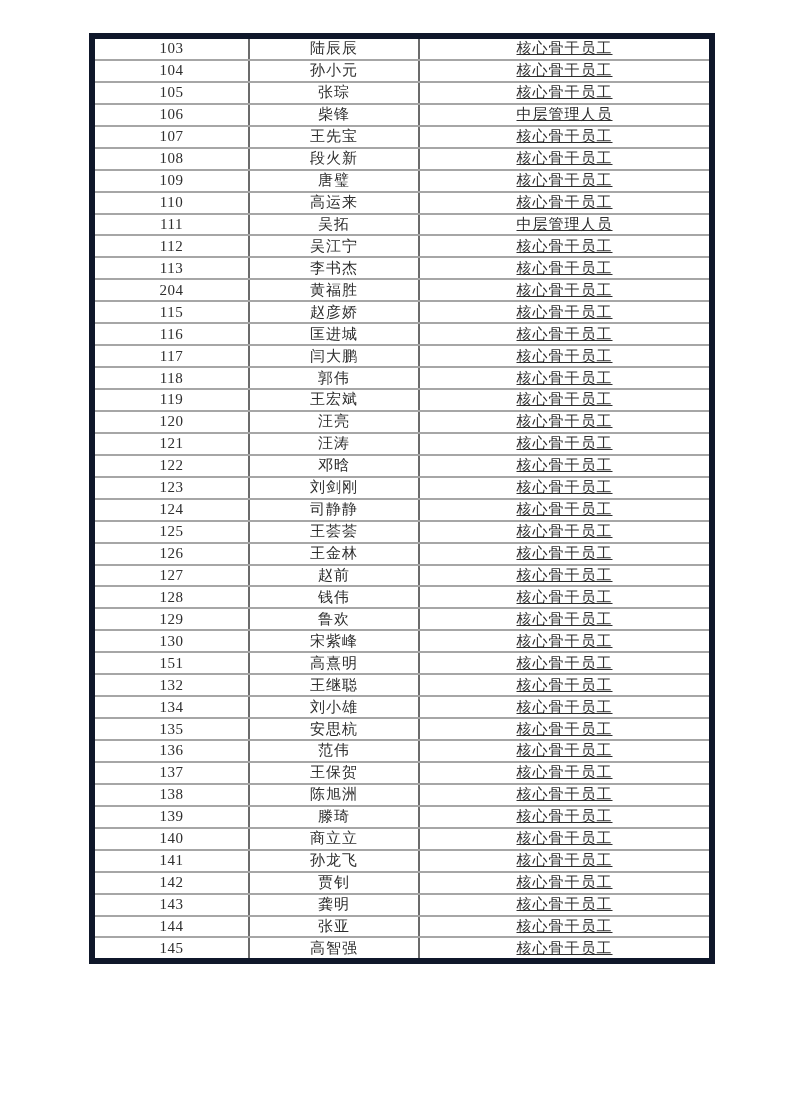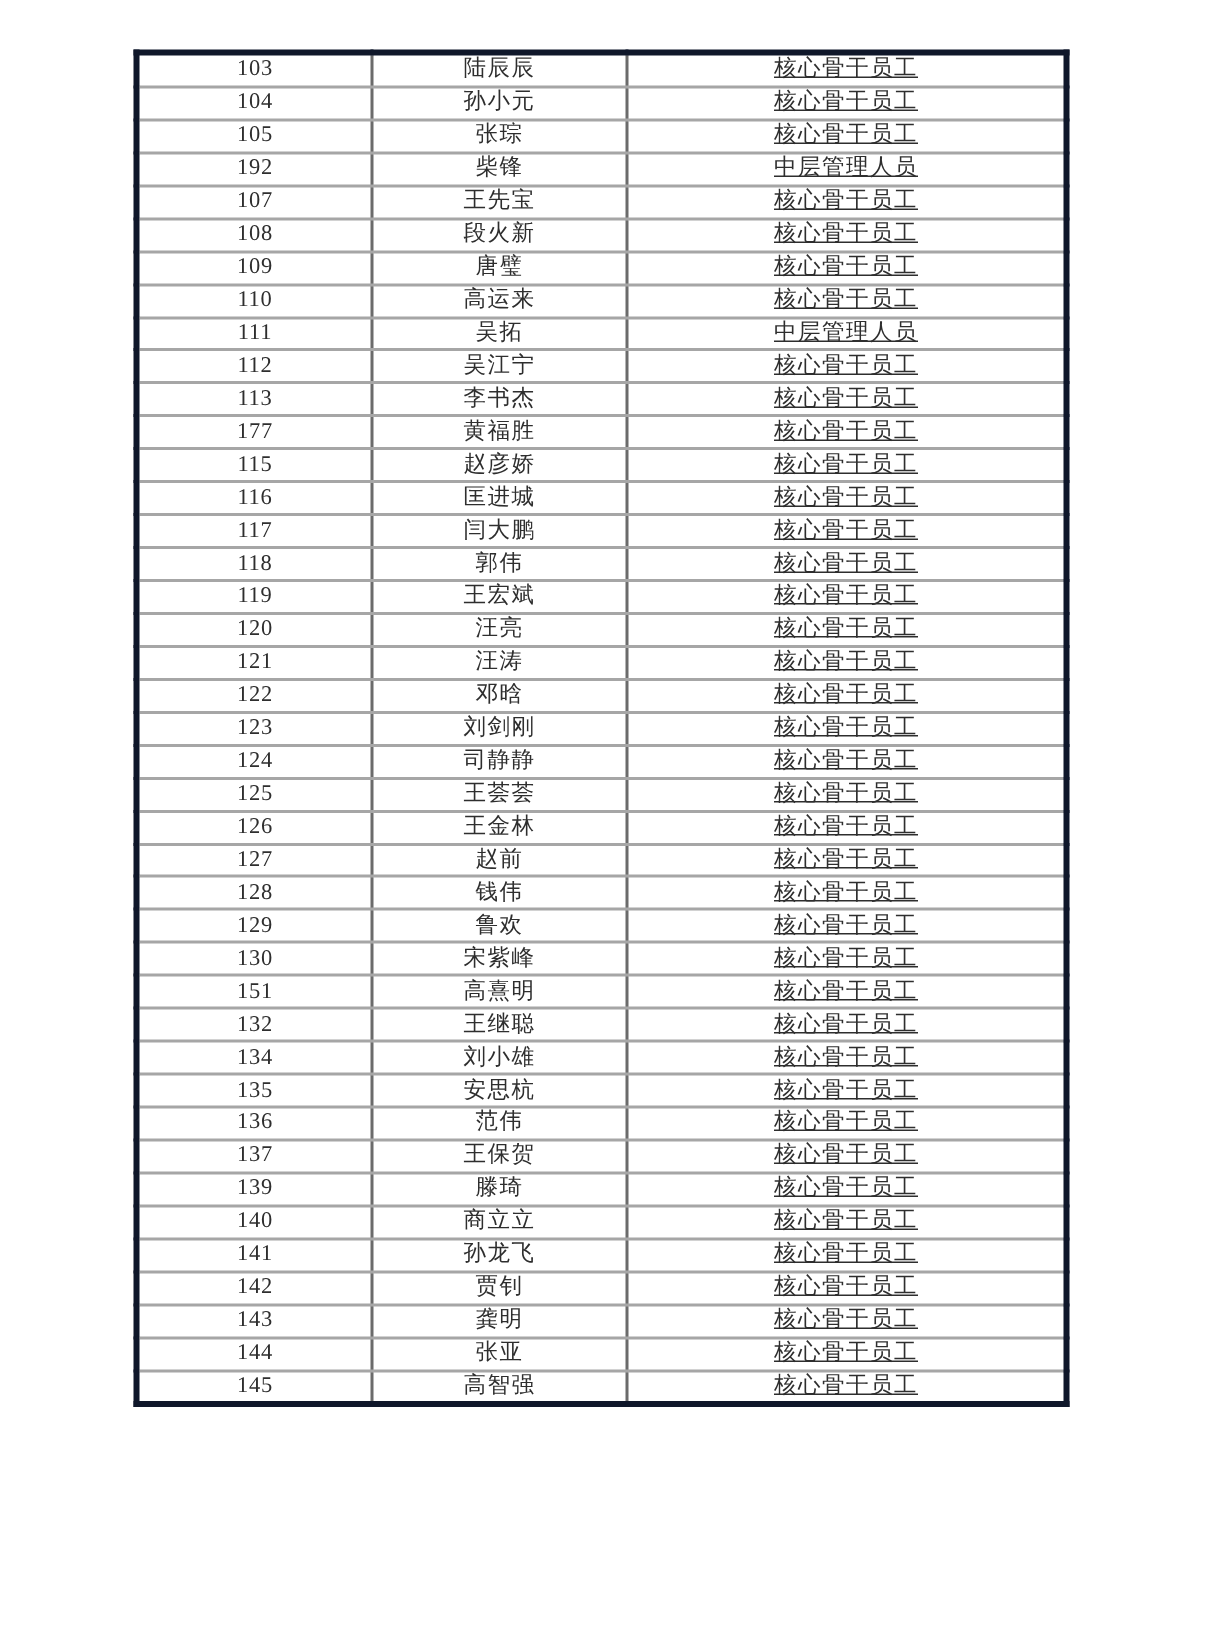--- a/index.html
+++ b/index.html
@@ -17,21 +17,21 @@
     background: #ffffff;
     overflow: hidden;
   }
   .roster-table {
     position: absolute;
     left: 89px;
     top: 33px;
     width: 624px;
     border-collapse: collapse;
     table-layout: fixed;
-    border: 4px solid #0f172a;
+    border: 6px solid #0f172a;
     padding-left: 10px;
   }
   .roster-table td {
     border-top: 2px solid #a6a6a6;
     border-bottom: 2px solid #a6a6a6;
     border-left: 2px solid #6b6b6b;
     border-right: 2px solid #6b6b6b;
     height: 19.95px;
     padding: 0;
     text-align: center;
@@ -78,21 +78,21 @@
           <td class="cell-index">104</td>
           <td class="cell-name">孙小元</td>
           <td class="cell-category">核心骨干员工</td>
         </tr>
         <tr>
           <td class="cell-index">105</td>
           <td class="cell-name">张琮</td>
           <td class="cell-category">核心骨干员工</td>
         </tr>
         <tr>
-          <td class="cell-index">192</td>
+          <td class="cell-index">106</td>
           <td class="cell-name">柴锋</td>
           <td class="cell-category">中层管理人员</td>
         </tr>
         <tr>
           <td class="cell-index">107</td>
           <td class="cell-name">王先宝</td>
           <td class="cell-category">核心骨干员工</td>
         </tr>
         <tr>
           <td class="cell-index">108</td>
@@ -118,21 +118,21 @@
           <td class="cell-index">112</td>
           <td class="cell-name">吴江宁</td>
           <td class="cell-category">核心骨干员工</td>
         </tr>
         <tr>
           <td class="cell-index">113</td>
           <td class="cell-name">李书杰</td>
           <td class="cell-category">核心骨干员工</td>
         </tr>
         <tr>
-          <td class="cell-index">177</td>
+          <td class="cell-index">204</td>
           <td class="cell-name">黄福胜</td>
           <td class="cell-category">核心骨干员工</td>
         </tr>
         <tr>
           <td class="cell-index">115</td>
           <td class="cell-name">赵彦娇</td>
           <td class="cell-category">核心骨干员工</td>
         </tr>
         <tr>
           <td class="cell-index">116</td>
@@ -230,20 +230,25 @@
           <td class="cell-category">核心骨干员工</td>
         </tr>
         <tr>
           <td class="cell-index">136</td>
           <td class="cell-name">范伟</td>
           <td class="cell-category">核心骨干员工</td>
         </tr>
         <tr>
           <td class="cell-index">137</td>
           <td class="cell-name">王保贺</td>
+          <td class="cell-category">核心骨干员工</td>
+        </tr>
+        <tr>
+          <td class="cell-index">138</td>
+          <td class="cell-name">陈旭洲</td>
           <td class="cell-category">核心骨干员工</td>
         </tr>
         <tr>
           <td class="cell-index">139</td>
           <td class="cell-name">滕琦</td>
           <td class="cell-category">核心骨干员工</td>
         </tr>
         <tr>
           <td class="cell-index">140</td>
           <td class="cell-name">商立立</td>

